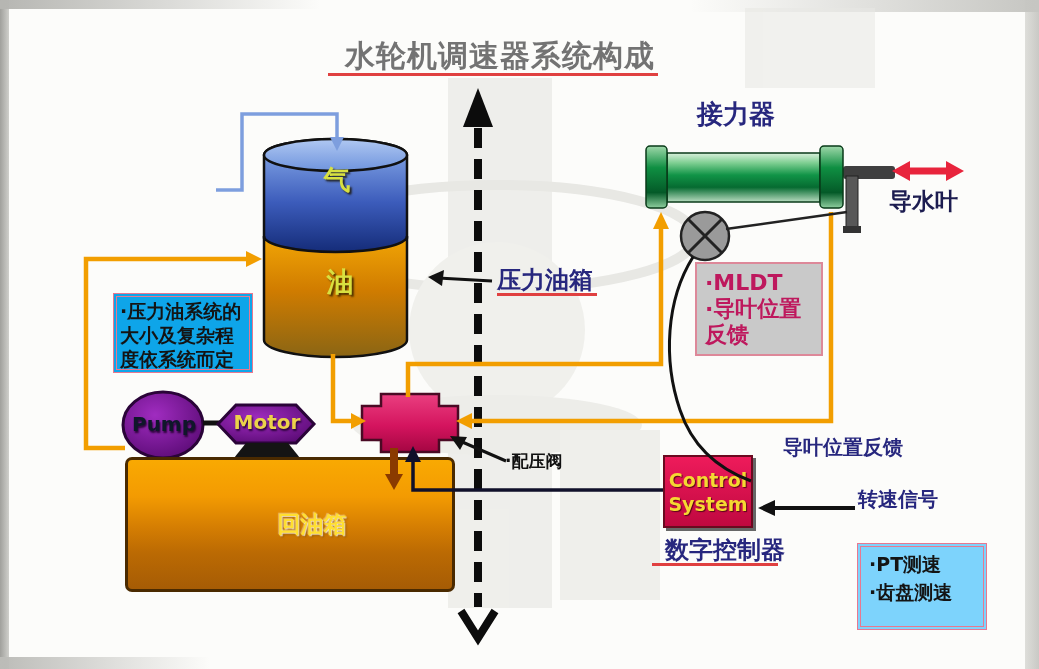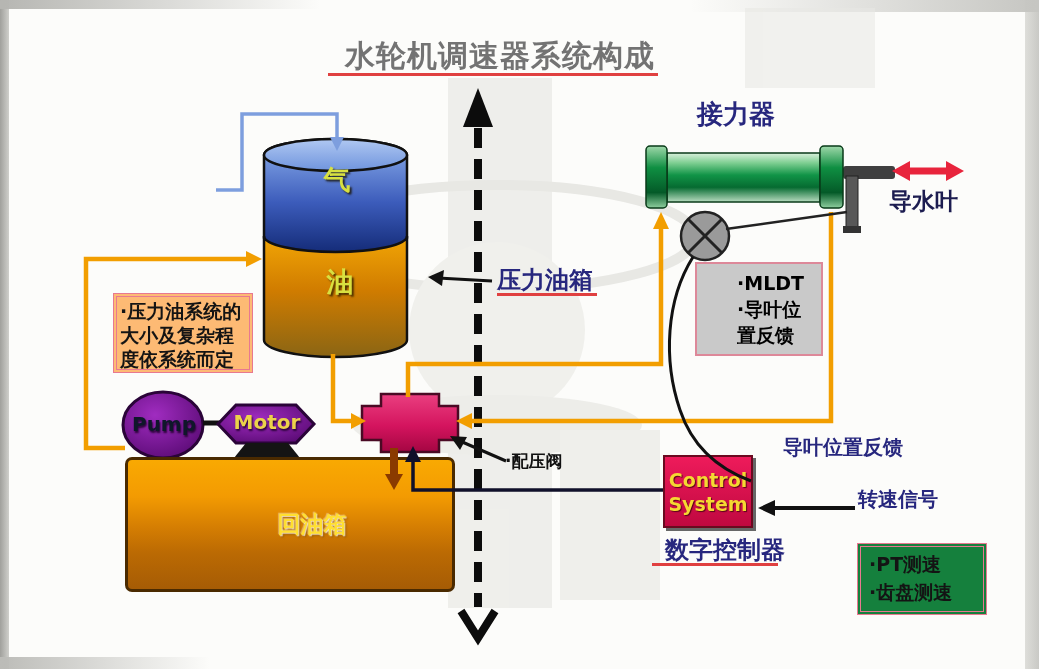--- a/index.html
+++ b/index.html
@@ -23,21 +23,21 @@
 
   .navy{color:#27277e;font-weight:bold;}
   .red-underline{position:absolute;height:3px;background:#e04040;z-index:2;}
 
   .air-box{left:88px;top:130px;width:128px;height:90px;
       background:linear-gradient(135deg,#7490e2 0%,#4a69d2 55%,#3a55c0 100%);
       border:3px solid #17244e;box-shadow:4px 4px 0 rgba(45,45,45,.75);
       display:flex;align-items:center;justify-content:center;}
   .air-box span{font-size:22px;font-weight:bold;color:#d9e44b;text-shadow:2px 2px 2px #1b2a12;}
 
-  .note-box{left:113px;top:293px;width:140px;height:80px;background:#fdba74;
+  .note-box{left:113px;top:293px;width:140px;height:80px;background:#0ea5e9;
       border:4px double #e87890;box-sizing:border-box;padding:2px 3px;}
   .note-box div{font-size:19px;font-weight:bold;color:#141414;line-height:24px;white-space:nowrap;}
 
   .tank-gas-label{left:312px;top:162px;width:50px;text-align:center;font-size:27px;font-weight:bold;
       color:#d8e040;text-shadow:2px 2px 2px #222;}
   .tank-oil-label{left:315px;top:264px;width:50px;text-align:center;font-size:27px;font-weight:bold;
       color:#d8e040;text-shadow:2px 2px 2px #4a3000;}
 
   .pressure-tank-label{left:497px;top:264px;font-size:24px;}
   .servo-label{left:697px;top:97px;font-size:26px;}
@@ -54,29 +54,29 @@
 
   .return-tank{left:125px;top:457px;width:330px;height:135px;border:3px solid #4a2a00;border-radius:7px;
       box-sizing:border-box;
       background:linear-gradient(180deg,#f9a902 0%,#f39b02 28%,#d57e02 52%,#bb6a03 72%,#a65c05 100%);
       display:flex;align-items:center;justify-content:center;padding-left:44px;}
   .return-tank span{font-size:23px;font-weight:bold;color:#ffdf30;
       text-shadow:1px 1px 1px rgba(255,255,255,.75),-1px -1px 1px rgba(255,255,255,.4),2px 2px 2px rgba(120,70,0,.6);}
 
   .mldt-box{left:695px;top:262px;width:128px;height:94px;background:#c9c9c9;border:2px solid #dd8899;
       box-sizing:border-box;padding:6px 8px;}
-  .mldt-box div{font-size:19px;font-weight:bold;color:#000000;line-height:26px;margin-left:32px;}
+  .mldt-box div{font-size:22px;font-weight:bold;color:#be185d;line-height:26px;}
 
   .ctrl-box{left:663px;top:455px;width:90px;height:73px;box-sizing:border-box;
       background:linear-gradient(180deg,#ee1b5b,#c00840);border:2px solid #6a0a20;
       box-shadow:3px 3px 0 rgba(40,40,40,.7);
       display:flex;flex-direction:column;align-items:center;justify-content:center;gap:2px;}
   .ctrl-box div{font-size:19px;font-weight:bold;color:#f5d832;text-shadow:1px 1px 1px #5a0418;line-height:22px;}
 
-  .speed-box{left:857px;top:543px;width:130px;height:72px;background:#15803d;border:4px double #e87890;
+  .speed-box{left:857px;top:543px;width:130px;height:87px;background:#7dd3fc;border:4px double #e87890;
       box-sizing:border-box;padding:3px 8px;}
   .speed-box div{font-size:19px;font-weight:bold;color:#141414;line-height:28px;white-space:nowrap;}
 </style>
 </head>
 <body>
 
 <div class="stage">
 
   <div class="edge edge-left"></div>
   <div class="edge edge-right"></div>

